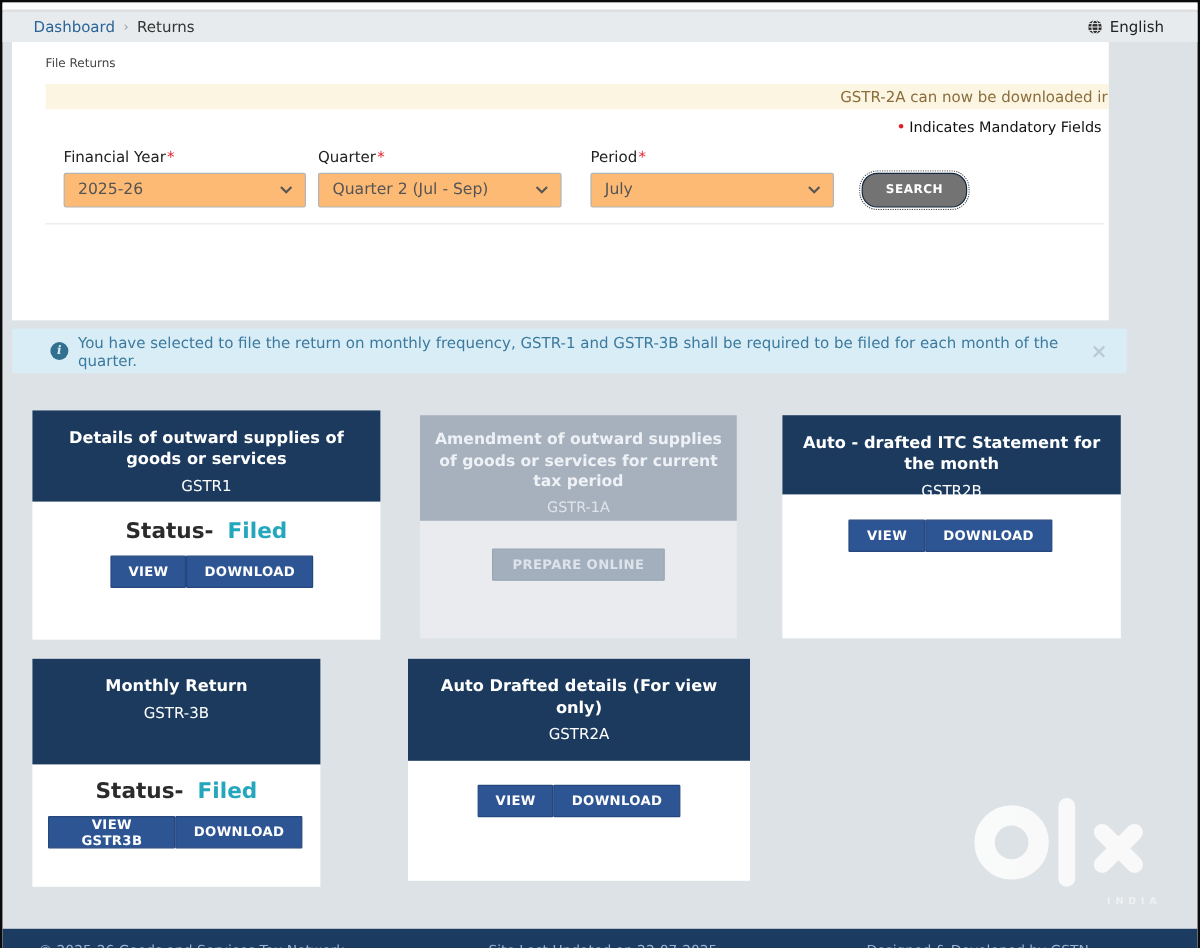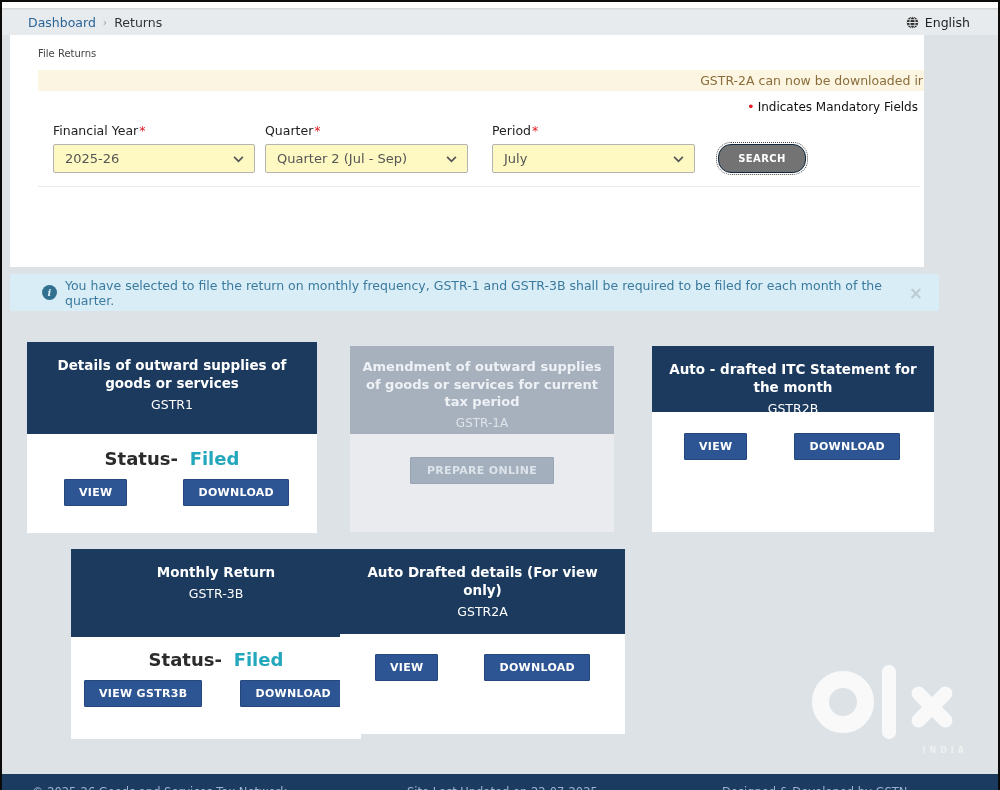--- a/index.html
+++ b/index.html
@@ -33,21 +33,21 @@
     margin:11px 0 0 28px; height:21px; line-height:21px;
     background:#fbf5e1; color:#8a6d3b; font-size:12.5px;
     text-align:right; white-space:nowrap; overflow:hidden; padding-right:1px;
   }
   .mandatory { margin:8px 6px 0 0; text-align:right; font-size:12px; color:#111; }
   .mandatory .dot { color:#e31b23; font-size:13px; margin-right:3px; }
   .field { position:absolute; }
   .field-label { font-size:12.5px; color:#222; margin-bottom:6px; }
   .req { color:#e31b23; margin-left:1px; }
   .selectbox {
-    height:29px; border:1px solid #b3b3b3; background:#fef9c3; border-radius:2px;
+    height:29px; border:1px solid #b3b3b3; background:#fdba74; border-radius:2px;
     display:flex; align-items:center; justify-content:space-between;
     padding:0 10px 0 11px; font-size:13px; color:#555; cursor:pointer;gap:34px;
   }
   .f-fy { left:43px; top:88px; width:202px; }
   .f-q  { left:255px; top:88px; width:203px; }
   .f-p  { left:482px; top:88px; width:203px; }
   .search-btn {
     position:absolute; left:708px; top:109px; width:88px; height:29px;
     background:#737373; color:#fff; font-size:10px; font-weight:bold;
     border:1px solid #12283f; border-radius:13px; letter-spacing:.4px; cursor:pointer;
@@ -72,49 +72,49 @@
   
   .card { position:absolute; background:#fff; }
   .card-header {
     background:#1b3a5e; color:#fff; text-align:center; padding:14px 12px 0 12px;
   }
   .card-title { font-size:13.5px; font-weight:bold; line-height:1.35; }
   .card-sub { font-size:12.5px; margin-top:5px; }
   .status-line { text-align:center; font-size:18px; margin-top:14px; }
   .status-label { font-weight:bold; color:#2b2b2b; }
   .status-value { color:#23a7bd; font-weight:bold; margin-left:6px; }
-  .btn-row { display:flex; justify-content:space-between; align-items:center; }
+  .btn-row { display:flex; justify-content:center; align-items:center; }
   .card-btn {
     background:#2e5593; border:1px solid #26477d; color:#fff;
     height:27px; font-size:11px; font-weight:bold; letter-spacing:.3px;
     padding:0 14px; border-radius:1px; cursor:pointer;
     font-family:"DejaVu Sans","Liberation Sans",sans-serif;
   }
   
   .card-gstr1 { left:25px; top:340px; width:290px; height:191px; }
-  .card-gstr1 .card-header { height:92px; }
+  .card-gstr1 .card-header { height:76px; }
   .card-gstr1 .btn-row { margin-top:10px; padding:0 28px 0 37px; }
   
   .card-gstr1a { left:348px; top:344px; width:264px; height:186px; background:#e9ebee; }
   .card-gstr1a .card-header { background:#a6b1bd; height:88px; padding-top:12px; }
   .card-gstr1a .card-title { color:#eef1f5; font-size:13px; }
   .card-gstr1a .card-sub { color:#dfe4ea; font-size:12px; }
   .btn-disabled {
     display:block; margin:23px auto 0 auto;
     background:#a3afbd; border:1px solid #97a5b5; color:#dde3eb;
     height:27px; font-size:11px; font-weight:bold; letter-spacing:.3px;
     padding:0 16px; border-radius:1px;
     font-family:"DejaVu Sans","Liberation Sans",sans-serif;
   }
   
   .card-gstr2b { left:650px; top:344px; width:282px; height:186px; }
   .card-gstr2b .card-header { height:66px; }
   .card-gstr2b .btn-row { margin-top:21px; padding:0 34px 0 32px; }
   
-  .card-gstr3b { left:25px; top:547px; width:290px; height:190px;margin-left:44px; }
+  .card-gstr3b { left:25px; top:547px; width:240px; height:190px; }
   .card-gstr3b .card-header { height:88px; }
   .card-gstr3b .status-line { margin-top:12px; }
   .card-gstr3b .btn-row { margin-top:10px; padding:0 15px 0 13px; }
   
   .card-gstr2a { left:338px; top:547px; width:285px; height:185px; }
   .card-gstr2a .card-header { height:85px; }
   .card-gstr2a .btn-row { margin-top:20px; padding:0 35px; }
   
   .watermark { position:absolute; left:810px; top:658px; width:160px; height:100px; opacity:.88; }
   .wm-row { display:flex; align-items:center; height:84px; }

